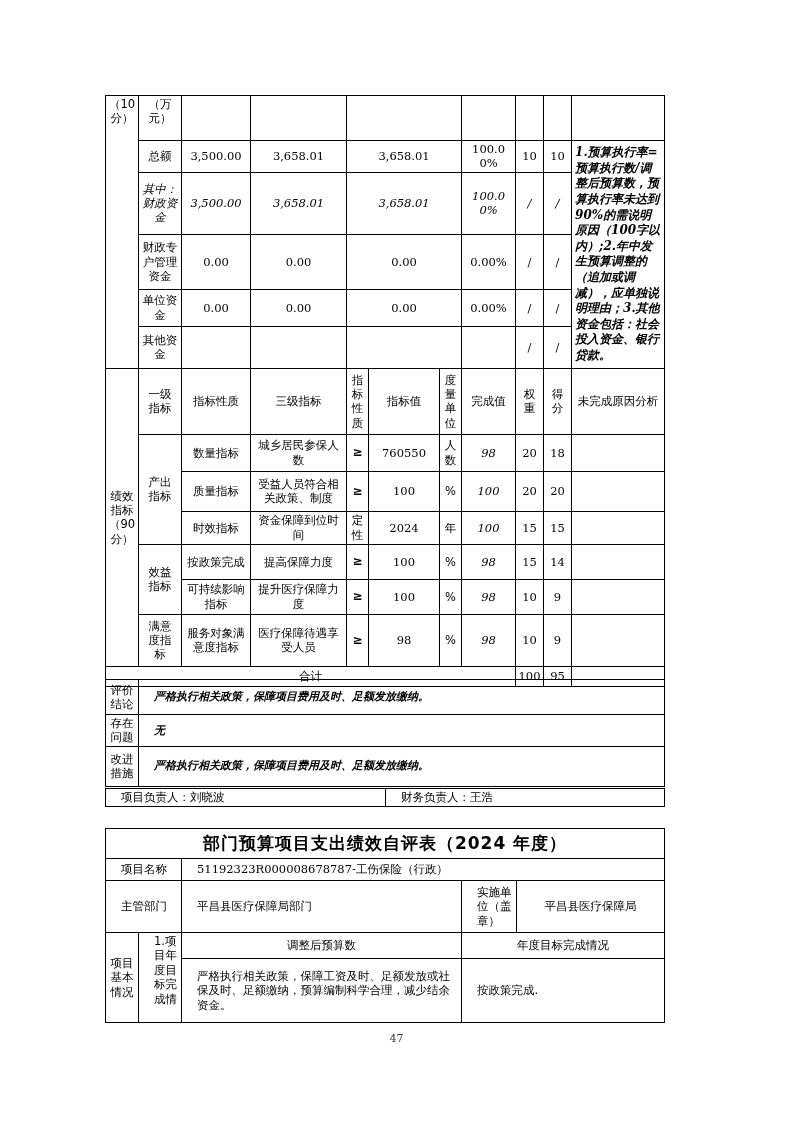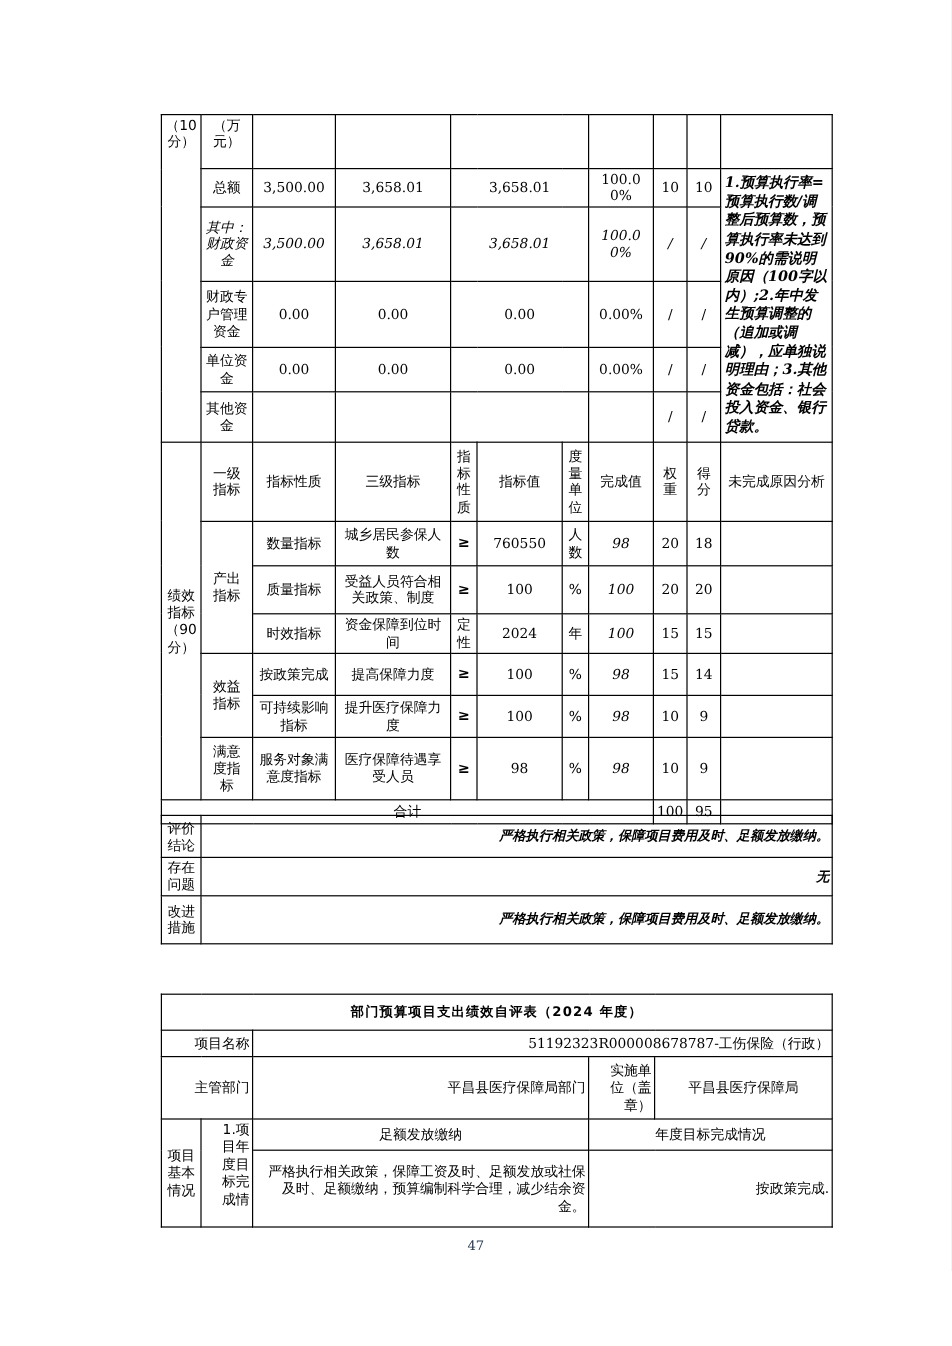--- a/index.html
+++ b/index.html
@@ -11,58 +11,58 @@
     margin: 0 auto;
     background: #ffffff;
     overflow: hidden;
     color: #000;
   }
   table.t {
     position: absolute;
     border-collapse: collapse;
     table-layout: fixed;
     width: 559px;
-    left: 134px;
+    left: 105px;
   }
   td {
     border: 1px solid #000;
     font-size: 11.5px;
     line-height: 1.25;
     text-align: center;
     vertical-align: middle;
     padding: 1px 2px;
     overflow: hidden;
     word-break: break-all;
   }
   .tA { top: 95px; }
   .tB { top: 679px; }
   .tC { top: 788px; }
   .t2 { top: 828px; }
   .pre { white-space: pre-line; }
   .top { vertical-align: top; }
-  .left { text-align: right; padding-left: 3px; }
+  .left { text-align: left; padding-left: 15px; }
   .num { font-family: "DejaVu Serif", serif; }
   .done { font-style: italic; font-family: "DejaVu Serif", serif; }
   .hand { font-style: italic; font-weight: bold; font-family: "DejaVu Serif", serif; }
   .note-cell {
     font-size: 12px; line-height: 1.3;
     text-align: left; vertical-align: middle;
     padding: 2px 3px;
   }
   .sum-content { font-size: 11px; }
   .rA { height: 45px; } .rB { height: 26px; } .rC { height: 62px; font-style: italic; }
   .rD { height: 55px; } .rE { height: 37px; } .rF { height: 42px; }
   .rG { height: 66px; } .rH { height: 37px; } .rI { height: 40px; }
   .rJ { height: 33px; margin-top: 28px; } .rK { height: 35px; } .rL { height: 35px; }
   .rM { height: 52px; } .rN { height: 20px; }
   .rO { height: 35px; } .rP { height: 23px; } .rQ { height: 40px; }
   .rR { height: 18px; }
   .r2a { height: 30px; } .r2b { height: 22px; } .r2c { height: 52px; }
   .r2d { height: 26px; } .r2e { height: 64px; }
-  .t2-title { font-size: 11px; font-weight: bold; letter-spacing: 1px; }
+  .t2-title { font-size: 17px; font-weight: bold; letter-spacing: 1px; }
   .pagenum {
     position: absolute;
     top: 1032px; left: 0; width: 100%;
     text-align: center;
     font-size: 11px;
     font-family: "DejaVu Serif", serif;
     color: #2a3a55;
   }
   .gte { font-size: 12px; font-weight: bold; }
 </style>
@@ -263,20 +263,32 @@
       <td class="left hand sum-content">无</td>
     </tr>
     <tr class="rQ">
       <td class="pre">改进
 措施</td>
       <td class="left hand sum-content">严格执行相关政策，保障项目费用及时、足额发放缴纳。</td>
     </tr>
   </tbody>
     </table>
 
+  <table class="t tC">
+    <colgroup>
+        <col style="width:280px">
+        <col style="width:279px">
+      </colgroup>
+    <tbody>
+        <tr class="rR">
+      <td class="left">项目负责人：刘晓波</td>
+      <td class="left">财务负责人：王浩</td>
+    </tr>
+  </tbody>
+    </table>
 
   <table class="t t2">
     <colgroup>
       <col style="width:33px">
         <col style="width:43px">
         <col style="width:280px">
       <col style="width:55px">
         <col style="width:148px">
     </colgroup>
     <tbody>
@@ -297,21 +309,21 @@
     </tr>
     <tr class="r2d">
       <td rowspan="2" class="pre">项目
 基本
 情况</td>
       <td rowspan="2" class="pre top left">1.项
 目年
 度目
 标完
 成情</td>
-      <td>足额发放缴纳</td>
+      <td>调整后预算数</td>
       <td colspan="2">年度目标完成情况</td>
     </tr>
     <tr class="r2e">
       <td class="left">严格执行相关政策，保障工资及时、足额发放或社保及时、足额缴纳，预算编制科学合理，减少结余资金。</td>
       <td colspan="2" class="left">按政策完成.</td>
     </tr>
   </tbody>
     </table>
 
   <div class="pagenum">47</div>

